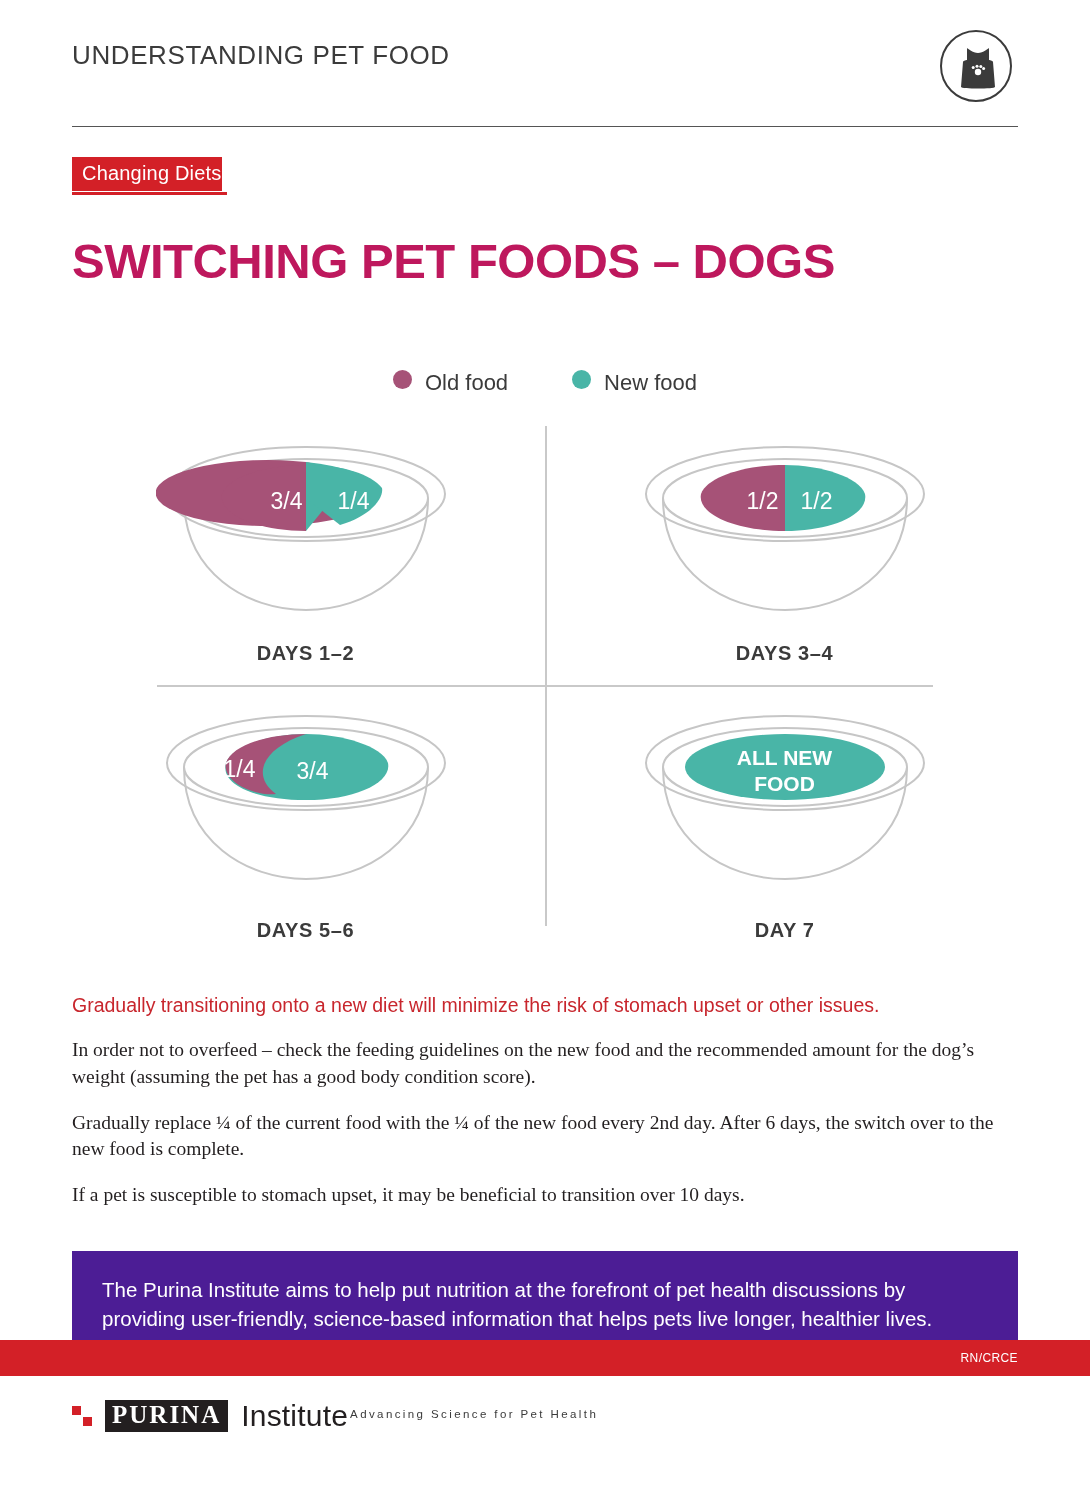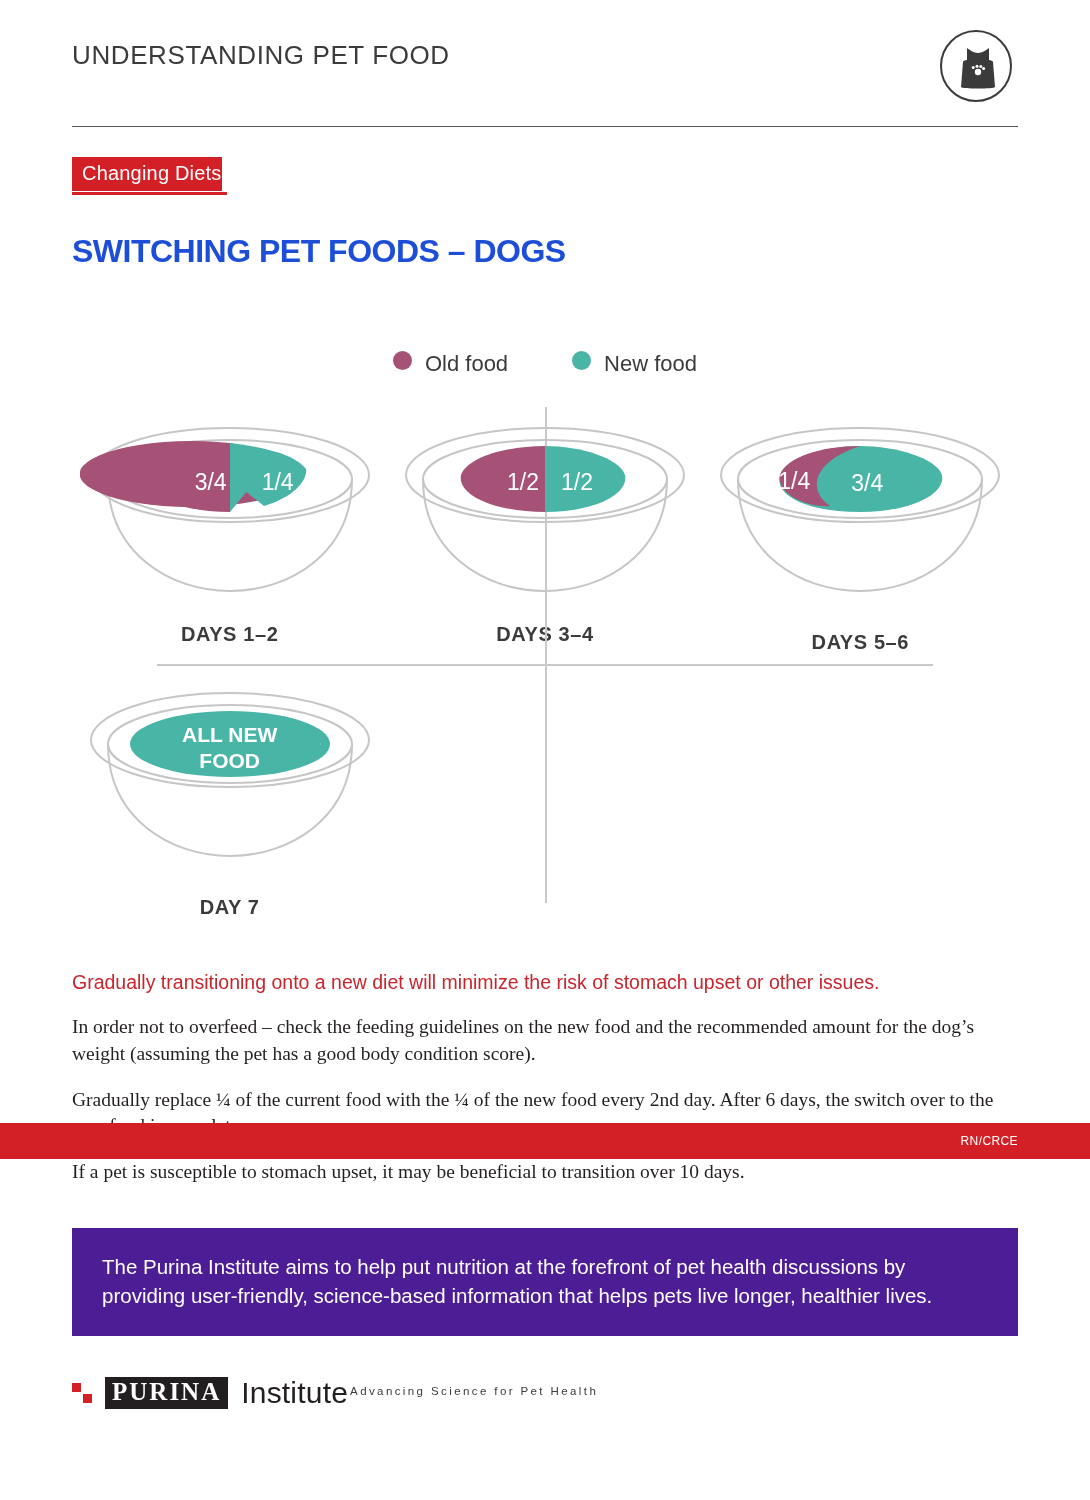--- a/index.html
+++ b/index.html
@@ -10,21 +10,21 @@
     background: #ffffff;
     font-family: "Liberation Sans", sans-serif;
     color: #231f20;
     position: relative;
     overflow: hidden;
   }
 
   .page {
     position: relative;
     width: 1090px;
-    height: 1159px;
+    height: 1376px;
     padding: 0 72px;
   }
 
   
   .header {
     padding-top: 30px;
     display: flex;
     align-items: flex-start;
     justify-content: space-between;
   }
@@ -64,46 +64,47 @@
   }
   .kicker::after {
     content: "";
     position: absolute;
     left: 0; right: -5px; bottom: -4px;
     height: 3px;
     background: #d32027;
   }
 
   .main-title {
-    font-size: 32px;
+    font-size: 49px;
     font-weight: 700;
     letter-spacing: -0.5px;
     margin-top: 42px;
-    color: #1d4ed8;
+    color: #be185d;
   }
 
   
   .legend {
     margin-top: 44px;
     display: flex;
     justify-content: center;
     gap: 64px;
     align-items: center;
   }
   .legend-item { display: flex; gap: 13px; margin-top: 37px; }
   .legend-dot { width: 19px; height: 19px; border-radius: 50%; display: inline-block; }
   .legend-label { font-size: 22px; color: #3b3b3b; }
 
   
   .bowl-grid {
     margin-top: 22px;
     position: relative;
     display: grid;
-    grid-template-columns: 1fr 1fr 1fr;
+    grid-template-columns: 1fr 1fr;
     grid-template-rows: auto auto;
+    gap: 12px;
   }
   .vline {
     position: absolute;
     left: 50%;
     top: 8px;
     bottom: 26px;
     width: 1.5px;
     background: #c9c9c9;
   }
   .hline {

